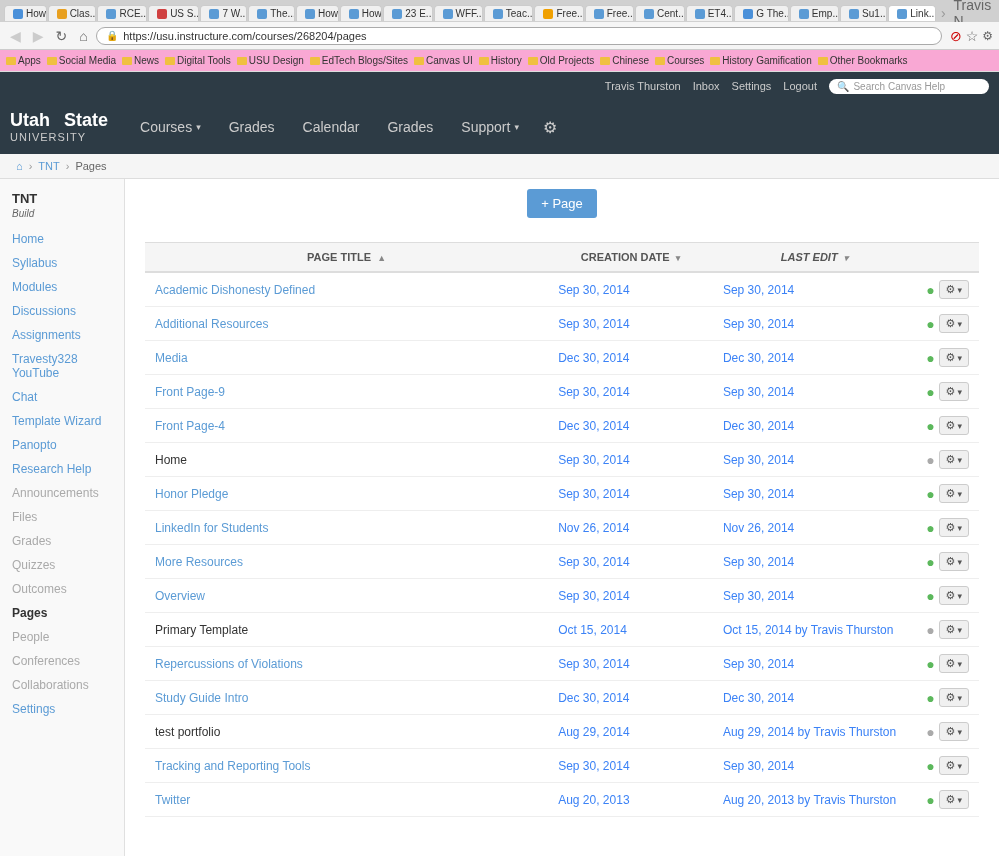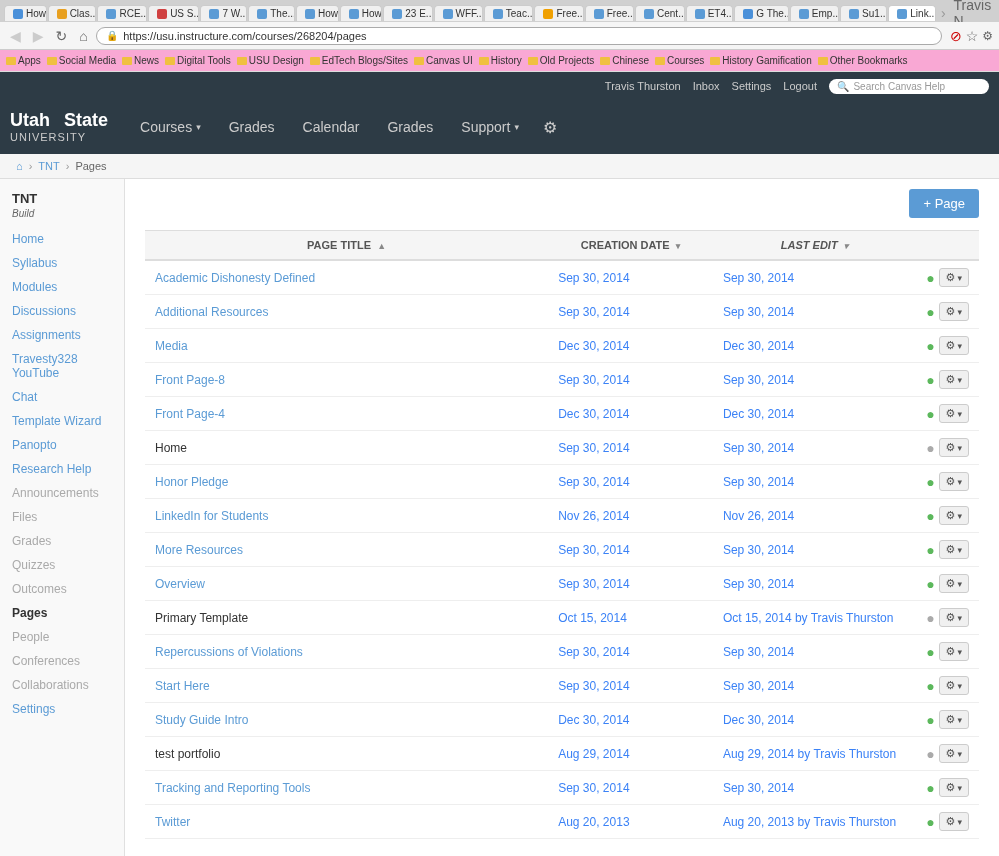--- a/index.html
+++ b/index.html
@@ -50,21 +50,21 @@
     
     .sidebar { width: 125px; min-height: 700px; border-right: 1px solid #e0e0e0; background: #f9f9f9; padding: 8px 0; flex-shrink: 0; }
     .sidebar-course-title { padding: 4px 12px 2px; font-size: 13px; font-weight: bold; color: #333; }
     .sidebar-course-sub { padding: 0 12px 8px; font-size: 10px; color: #666; font-style: italic; }
     .sidebar-item { padding: 5px 12px; font-size: 12px; cursor: pointer; color: #5b9bd5; }
     .sidebar-item.active { color: #333; font-weight: bold; }
     .sidebar-item.disabled { color: #aaa; cursor: default; }
 
     
     .main-content { flex: 1; padding: 10px 20px; }
-    .page-action-bar { display: flex; justify-content: flex-end; margin-bottom: 12px; }
+    .page-action-bar { display: flex; justify-content: center; margin-bottom: 24px; }
     .add-page-btn { background: #5b9bd5; color: #fff; border: none; border-radius: 3px; padding: 7px 14px; font-size: 13px; cursor: pointer; display: flex; align-items: center; gap: 4px; }
 
     
     .pages-table { width: 100%; border-collapse: collapse; }
     .pages-table th { background: #f5f5f5; border-bottom: 2px solid #ddd; border-top: 1px solid #ddd; padding: 8px 10px; font-size: 11px; font-weight: bold; color: #555; text-transform: uppercase; text-align: center; white-space: nowrap; }
     .col-title { width: 50%; }
     .col-created { width: 20%; }
     .col-edited { width: 25%; font-style: italic; }
     .sort-icon { font-size: 9px; color: #888; margin-left: 3px; }
     .pages-table td { padding: 7px 10px; border-bottom: 1px solid #eee; font-size: 12px; vertical-align: middle; }
@@ -250,21 +250,21 @@
             <td class="date-text">Dec 30, 2014</td>
             <td class="date-text">Dec 30, 2014</td>
             <td>
               <div class="action-cell">
                 <span class="status-green">●</span>
                 <button class="gear-btn">⚙ <span style="font-size:9px;">▾</span></button>
               </div>
             </td>
           </tr>
           <tr>
-            <td><a class="page-link">Front Page-8</a></td>
+            <td><a class="page-link">Front Page-9</a></td>
             <td class="date-text">Sep 30, 2014</td>
             <td class="date-text">Sep 30, 2014</td>
             <td>
               <div class="action-cell">
                 <span class="status-green">●</span>
                 <button class="gear-btn">⚙ <span style="font-size:9px;">▾</span></button>
               </div>
             </td>
           </tr>
           <tr>
@@ -349,31 +349,20 @@
             <td class="date-text">Sep 30, 2014</td>
             <td class="date-text">Sep 30, 2014</td>
             <td>
               <div class="action-cell">
                 <span class="status-green">●</span>
                 <button class="gear-btn">⚙ <span style="font-size:9px;">▾</span></button>
               </div>
             </td>
           </tr>
           <tr>
-            <td><a class="page-link">Start Here</a></td>
-            <td class="date-text">Sep 30, 2014</td>
-            <td class="date-text">Sep 30, 2014</td>
-            <td>
-              <div class="action-cell">
-                <span class="status-green">●</span>
-                <button class="gear-btn">⚙ <span style="font-size:9px;">▾</span></button>
-              </div>
-            </td>
-          </tr>
-          <tr>
             <td><a class="page-link">Study Guide Intro</a></td>
             <td class="date-text">Dec 30, 2014</td>
             <td class="date-text">Dec 30, 2014</td>
             <td>
               <div class="action-cell">
                 <span class="status-green">●</span>
                 <button class="gear-btn">⚙ <span style="font-size:9px;">▾</span></button>
               </div>
             </td>
           </tr>

